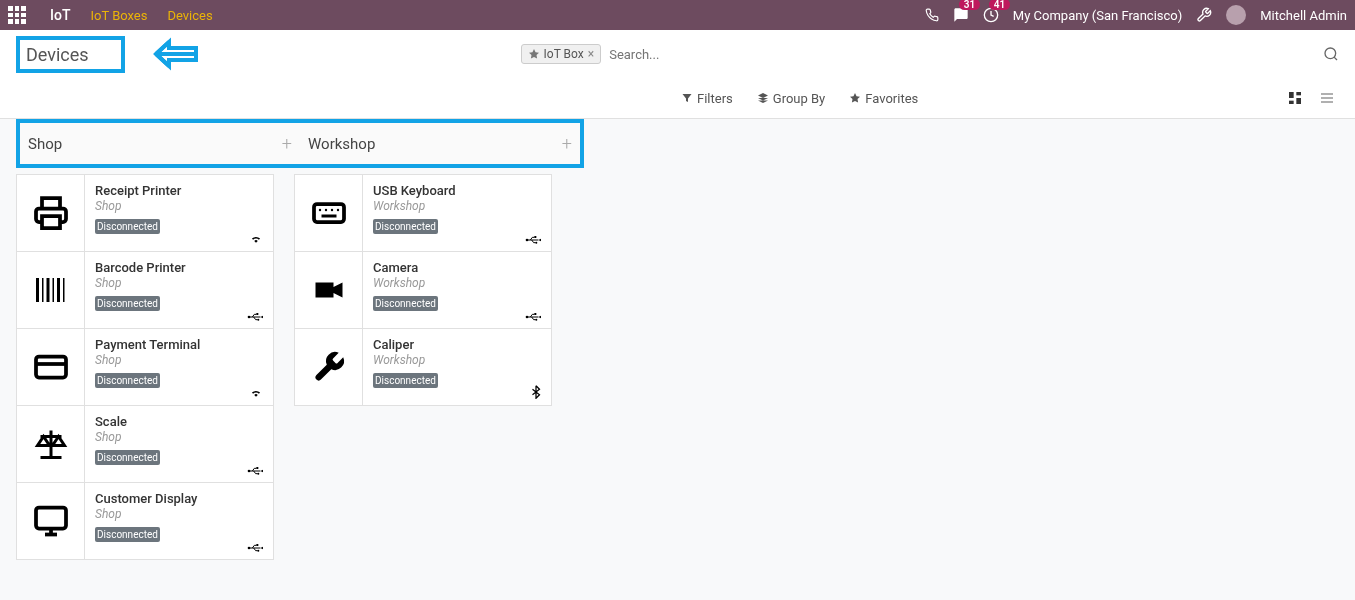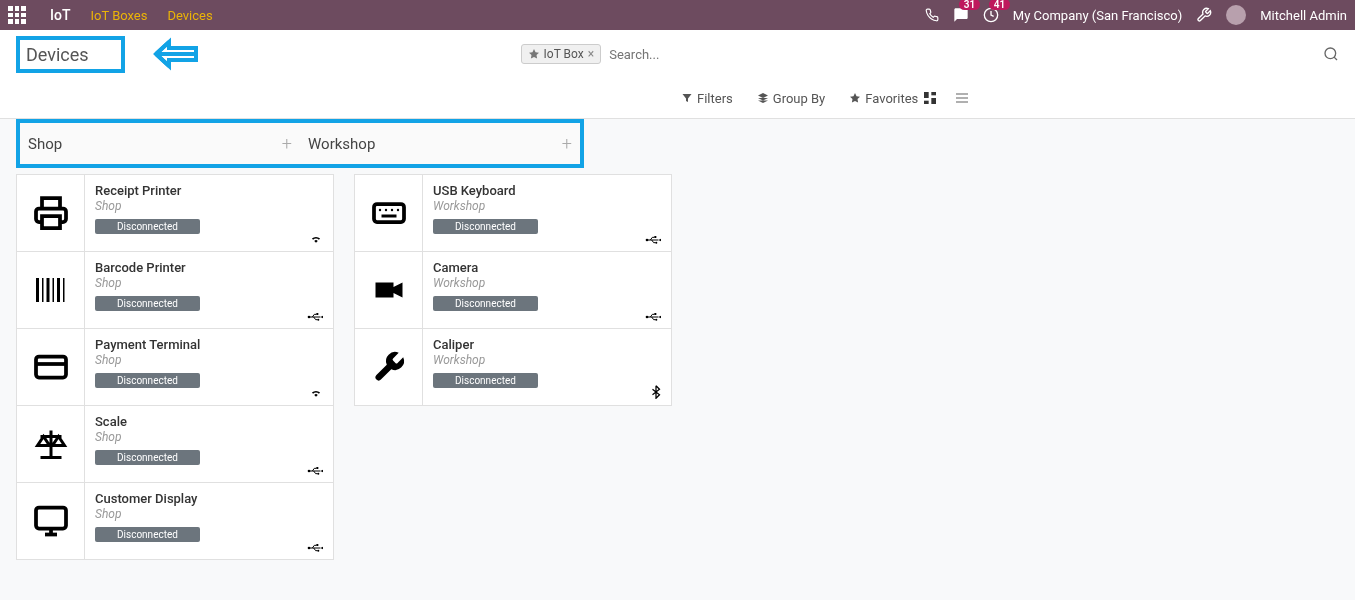--- a/index.html
+++ b/index.html
@@ -20,41 +20,41 @@
 
 .controlbar { background: #fff; padding: 0 16px; border-bottom: 1px solid #e0e0e0; }
 .controlbar-row1 { display: flex; align-items: center; justify-content: space-between; height: 48px; }
 .breadcrumb-box { border: 4px solid #12a3e6; padding: 4px 32px 4px 6px; font-size: 18px; color: #555; }
 .arrow-annot { margin-left: 16px; }
 .search-wrap { display: flex; align-items: center; flex: 1; margin-left: 320px; }
 .search-pill { display: inline-flex; align-items: center; background: #f0f0f0; border: 1px solid #ccc; border-radius: 3px; padding: 2px 6px; font-size: 12px; color: #555; gap: 4px; text-align: right; }
 .search-pill .x { cursor: pointer; color: #888; }
 .search-input { flex: 1; border: none; outline: none; font-size: 13px; padding: 4px 8px; color: #b91c1c; }
 .search-icon { color: #666; }
-.controlbar-row2 { display: flex; align-items: center; height: 40px; font-size: 13px; color: #555; }
+.controlbar-row2 { display: flex; align-items: center; justify-content: space-between; height: 40px; font-size: 13px; color: #555; }
 .filter-group { display: flex; gap: 24px; margin-left: 665px; }
 .filter-btn { display: inline-flex; align-items: center; gap: 4px; cursor: pointer; }
 .view-switch { display: flex; gap: 8px; align-items: center; }
 .view-btn { padding: 4px; cursor: pointer; color: #888; }
 .view-btn.active { color: #333; }
 
 
 .kanban-wrap { display: flex; gap: 20px; padding: 0 16px; margin-top: 6px; }
-.kan-col { width: 318px; }
+.kan-col { width: 258px; }
 .kan-headers-box { display: flex; border: 4px solid #12a3e6; margin: 0 16px 4px 16px; width: 568px; background: #fafafa; }
 .kan-head { flex: 1; padding: 10px 8px; display: flex; justify-content: space-between; align-items: center; font-size: 15px; color: #444; }
 .kan-head .plus { color: #aaa; font-size: 18px; cursor: pointer; font-weight: 300; }
 
 .card { background: #fff; border: 1px solid #e0e0e0; display: flex; min-height: 78px; margin-top: -1px; }
 .card:first-of-type { margin-top: 0; }
 .card-icon { width: 68px; display: flex; align-items: center; justify-content: center; border-right: 1px solid #e0e0e0; }
 .card-body { flex: 1; padding: 8px 10px; position: relative; }
 .card-title { font-size: 13px; color: #333; font-weight: 500; }
 .card-sub { font-size: 12px; color: #999; font-style: italic; margin-top: 1px; }
-.status-chip { display: inline-block; background: #6c757d; color: #fff; font-size: 10px; padding: 2px 22px; margin-top: 6px; border-radius: 2px; }
+.status-chip { display: inline-block; background: #6c757d; color: #fff; font-size: 10px; padding: 2px 2px; margin-top: 6px; border-radius: 2px; }
 .conn-icon { position: absolute; bottom: 6px; right: 10px; font-size: 12px; color: #333; }
 
 svg { display: block; }
 </style>
 </head>
 <body>
 
 <div class="topbar">
   <div class="topbar-left">
     <div class="apps-icon">

